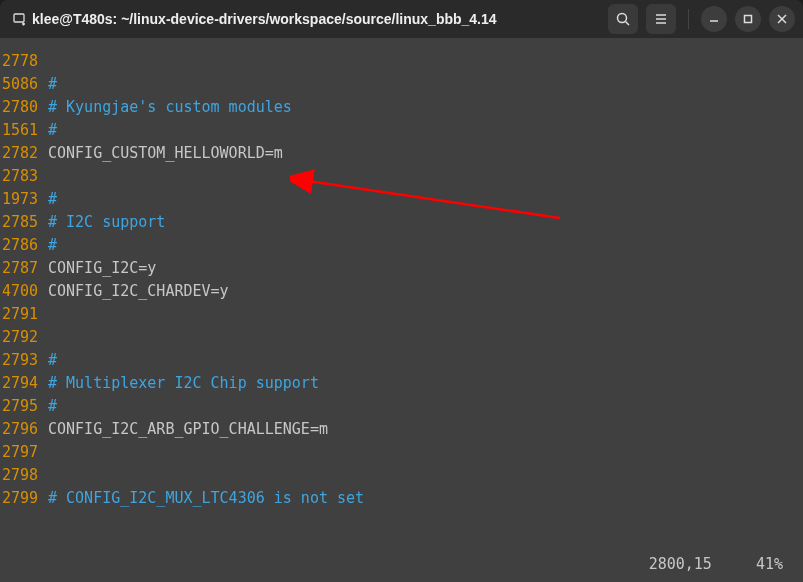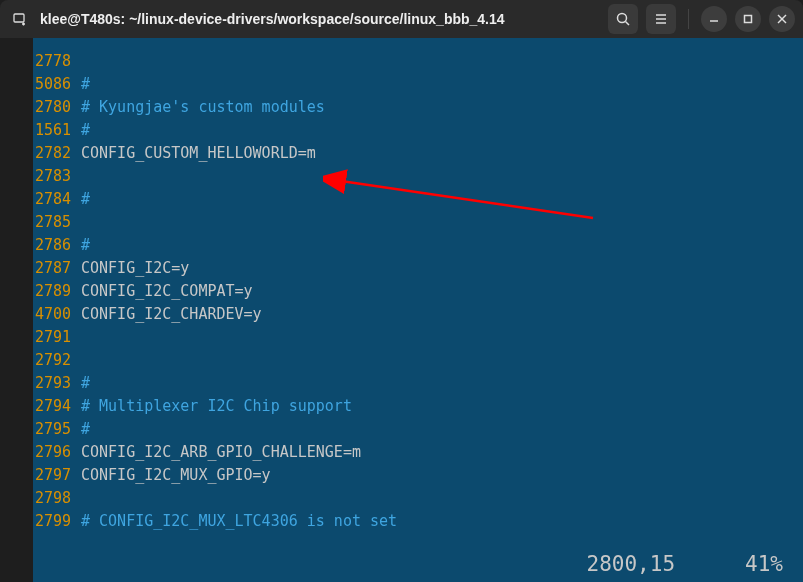--- a/index.html
+++ b/index.html
@@ -16,21 +16,20 @@
     background: #2a2a2a;
     display: flex;
     align-items: center;
     padding: 0 8px;
     gap: 4px;
     border-radius: 8px 8px 0 0;
   }
   .tb-left {
     display: flex;
     align-items: center;
-    gap: 8px;
     flex: 1;
   }
   .new-tab {
     width: 24px;
     height: 24px;
     display: flex;
     align-items: center;
     justify-content: center;
     color: #eee;
     cursor: pointer;
@@ -73,26 +72,25 @@
     cursor: pointer;
   }
   .tb-sep {
     width: 1px;
     height: 20px;
     background: #444;
     margin: 0 4px;
   }
   .editor {
     position: relative;
-    background: #0c4a6e;
+    background: #404040;
     height: calc(100% - 38px);
     padding: 12px 0 0 0;
     font-size: 15px;
     line-height: 23px;
-    margin-left: 33px;
   }
   .line {
     display: flex;
     white-space: pre;
   }
   .ln {
     color: #d88f00;
     width: 48px;
     text-align: right;
     padding-right: 10px;
@@ -102,23 +100,23 @@
   .comment { color: #3fa5e0; }
   .cursor {
     background: #c7c7c7;
     color: #000;
   }
   .statusbar {
     position: absolute;
     bottom: 6px;
     right: 0;
     color: #c7c7c7;
-    font-size: 21px;
-    display: flex;
-    gap: 70px;
+    font-size: 15px;
+    display: flex;
+    gap: 44px;
     padding-right: 20px;
   }
   .arrow {
     position: absolute;
     pointer-events: none;
   }
 </style>
 </head>
 <body>
 
@@ -167,33 +165,32 @@
 </div>
 
 <div class="editor">
   <div id="lines">
       <div class="line"><span class="ln">2778</span><span></span></div>
       <div class="line"><span class="ln">5086</span><span><span class="comment">#</span></span></div>
       <div class="line"><span class="ln">2780</span><span><span class="comment"># Kyungjae's custom modules</span></span></div>
       <div class="line"><span class="ln">1561</span><span><span class="comment">#</span></span></div>
       <div class="line"><span class="ln">2782</span><span><span class="txt">CONFIG_CUSTOM_HELLOWORLD=m</span></span></div>
       <div class="line"><span class="ln">2783</span><span></span></div>
-      <div class="line"><span class="ln">2784</span><span><span class="comment">#</span></span></div>
-      <div class="line"><span class="ln">2785</span></div>
+      <div class="line"><span class="ln">1973</span><span><span class="comment">#</span></span></div>
+      <div class="line"><span class="ln">2785</span><span><span class="comment"># I2C support</span></span></div>
       <div class="line"><span class="ln">2786</span><span><span class="comment">#</span></span></div>
       <div class="line"><span class="ln">2787</span><span><span class="txt">CONFIG_I2C=y</span></span></div>
-      <div class="line"><span class="ln">2789</span><span><span class="txt">CONFIG_I2C_COMPAT=y</span></span></div>
       <div class="line"><span class="ln">4700</span><span><span class="txt">CONFIG_I2C_CHARDEV=y</span></span></div>
       <div class="line"><span class="ln">2791</span></div>
       <div class="line"><span class="ln">2792</span><span></span></div>
       <div class="line"><span class="ln">2793</span><span><span class="comment">#</span></span></div>
       <div class="line"><span class="ln">2794</span><span><span class="comment"># Multiplexer I2C Chip support</span></span></div>
       <div class="line"><span class="ln">2795</span><span><span class="comment">#</span></span></div>
       <div class="line"><span class="ln">2796</span><span><span class="txt">CONFIG_I2C_ARB_GPIO_CHALLENGE=m</span></span></div>
-      <div class="line"><span class="ln">2797</span><span><span class="txt">CONFIG_I2C_MUX_GPIO=y</span></span></div>
+      <div class="line"><span class="ln">2797</span></div>
       <div class="line"><span class="ln">2798</span></div>
       <div class="line"><span class="ln">2799</span><span><span class="comment"># CONFIG_I2C_MUX_LTC4306 is not set</span></span></div>
     </div>
 
   <svg class="arrow" width="300" height="60" style="left:290px; top:125px;">
     <defs>
       <marker id="ahead" markerWidth="12" markerHeight="10" refX="2" refY="5" orient="auto">
         <polygon points="0,0 12,5 0,10" fill="#ff0000"></polygon>
       </marker>
     </defs>

